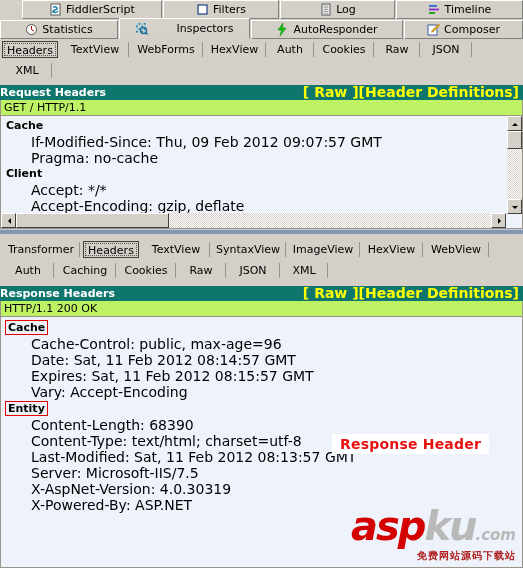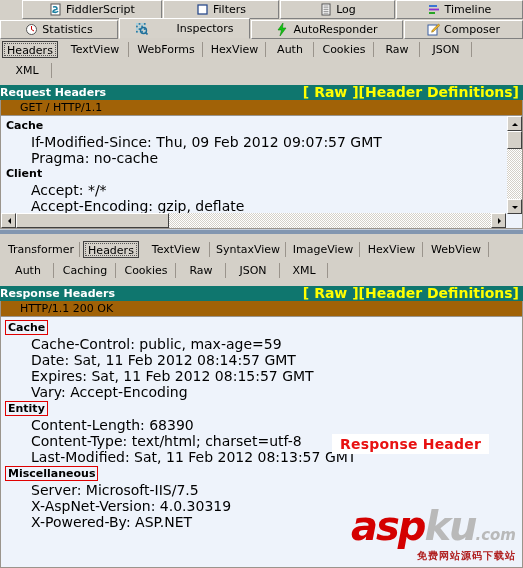--- a/index.html
+++ b/index.html
@@ -96,26 +96,26 @@
     color: #ffff00;
     font-weight: bold;
     font-size: 14px;
     line-height: 15px;
     display: flex; gap: 0;
   }
   .panel-title .links span { cursor: default; }
 
   .statusline {
     height: 16px;
-    background: #a16207;
+    background: #bef264;
     border: 1px solid #9a948c;
     border-top: none;
     font-size: 11px;
     line-height: 15px;
-    padding-left: 19px;
+    padding-left: 3px;
     box-sizing: border-box;
     color: #000;
     white-space: nowrap;
     overflow: hidden;
   }
 
   .hdrbody {
     background: #eef3fb;
     border: 1px solid #9a948c;
     border-top: none;
@@ -410,29 +410,28 @@
       <span>Response Headers</span>
       <span class="links">
         <span>[ Raw ]</span>
         <span>[Header Definitions]</span>
       </span>
     </div>
     <div class="statusline">HTTP/1.1 200 OK</div>
     <div class="hdrbody" style="height:251px;">
       <div class="hdrlist" id="res-list">
           <div class="grpline boxedline"><span class="grp boxed">Cache</span></div>
-          <div class="hdr">Cache-Control: public, max-age=59</div>
+          <div class="hdr">Cache-Control: public, max-age=96</div>
           <div class="hdr">Date: Sat, 11 Feb 2012 08:14:57 GMT</div>
           <div class="hdr">Expires: Sat, 11 Feb 2012 08:15:57 GMT</div>
           <div class="hdr">Vary: Accept-Encoding</div>
           <div class="grpline boxedline"><span class="grp boxed">Entity</span></div>
           <div class="hdr">Content-Length: 68390</div>
           <div class="hdr">Content-Type: text/html; charset=utf-8</div>
           <div class="hdr">Last-Modified: Sat, 11 Feb 2012 08:13:57 GMT</div>
-          <div class="grpline boxedline"><span class="grp boxed">Miscellaneous</span></div>
           <div class="hdr">Server: Microsoft-IIS/7.5</div>
           <div class="hdr">X-AspNet-Version: 4.0.30319</div>
           <div class="hdr">X-Powered-By: ASP.NET</div>
         </div>
 
       <div class="annot" style="left:299px;top:117px;margin-left:32px;">Response Header</div>
 
       <div class="wm" style="right:6px;bottom:6px;">
         <div class="wm-main">
           <span class="wm-asp">asp</span><span class="wm-ku">ku</span><span class="wm-com">.com</span>

